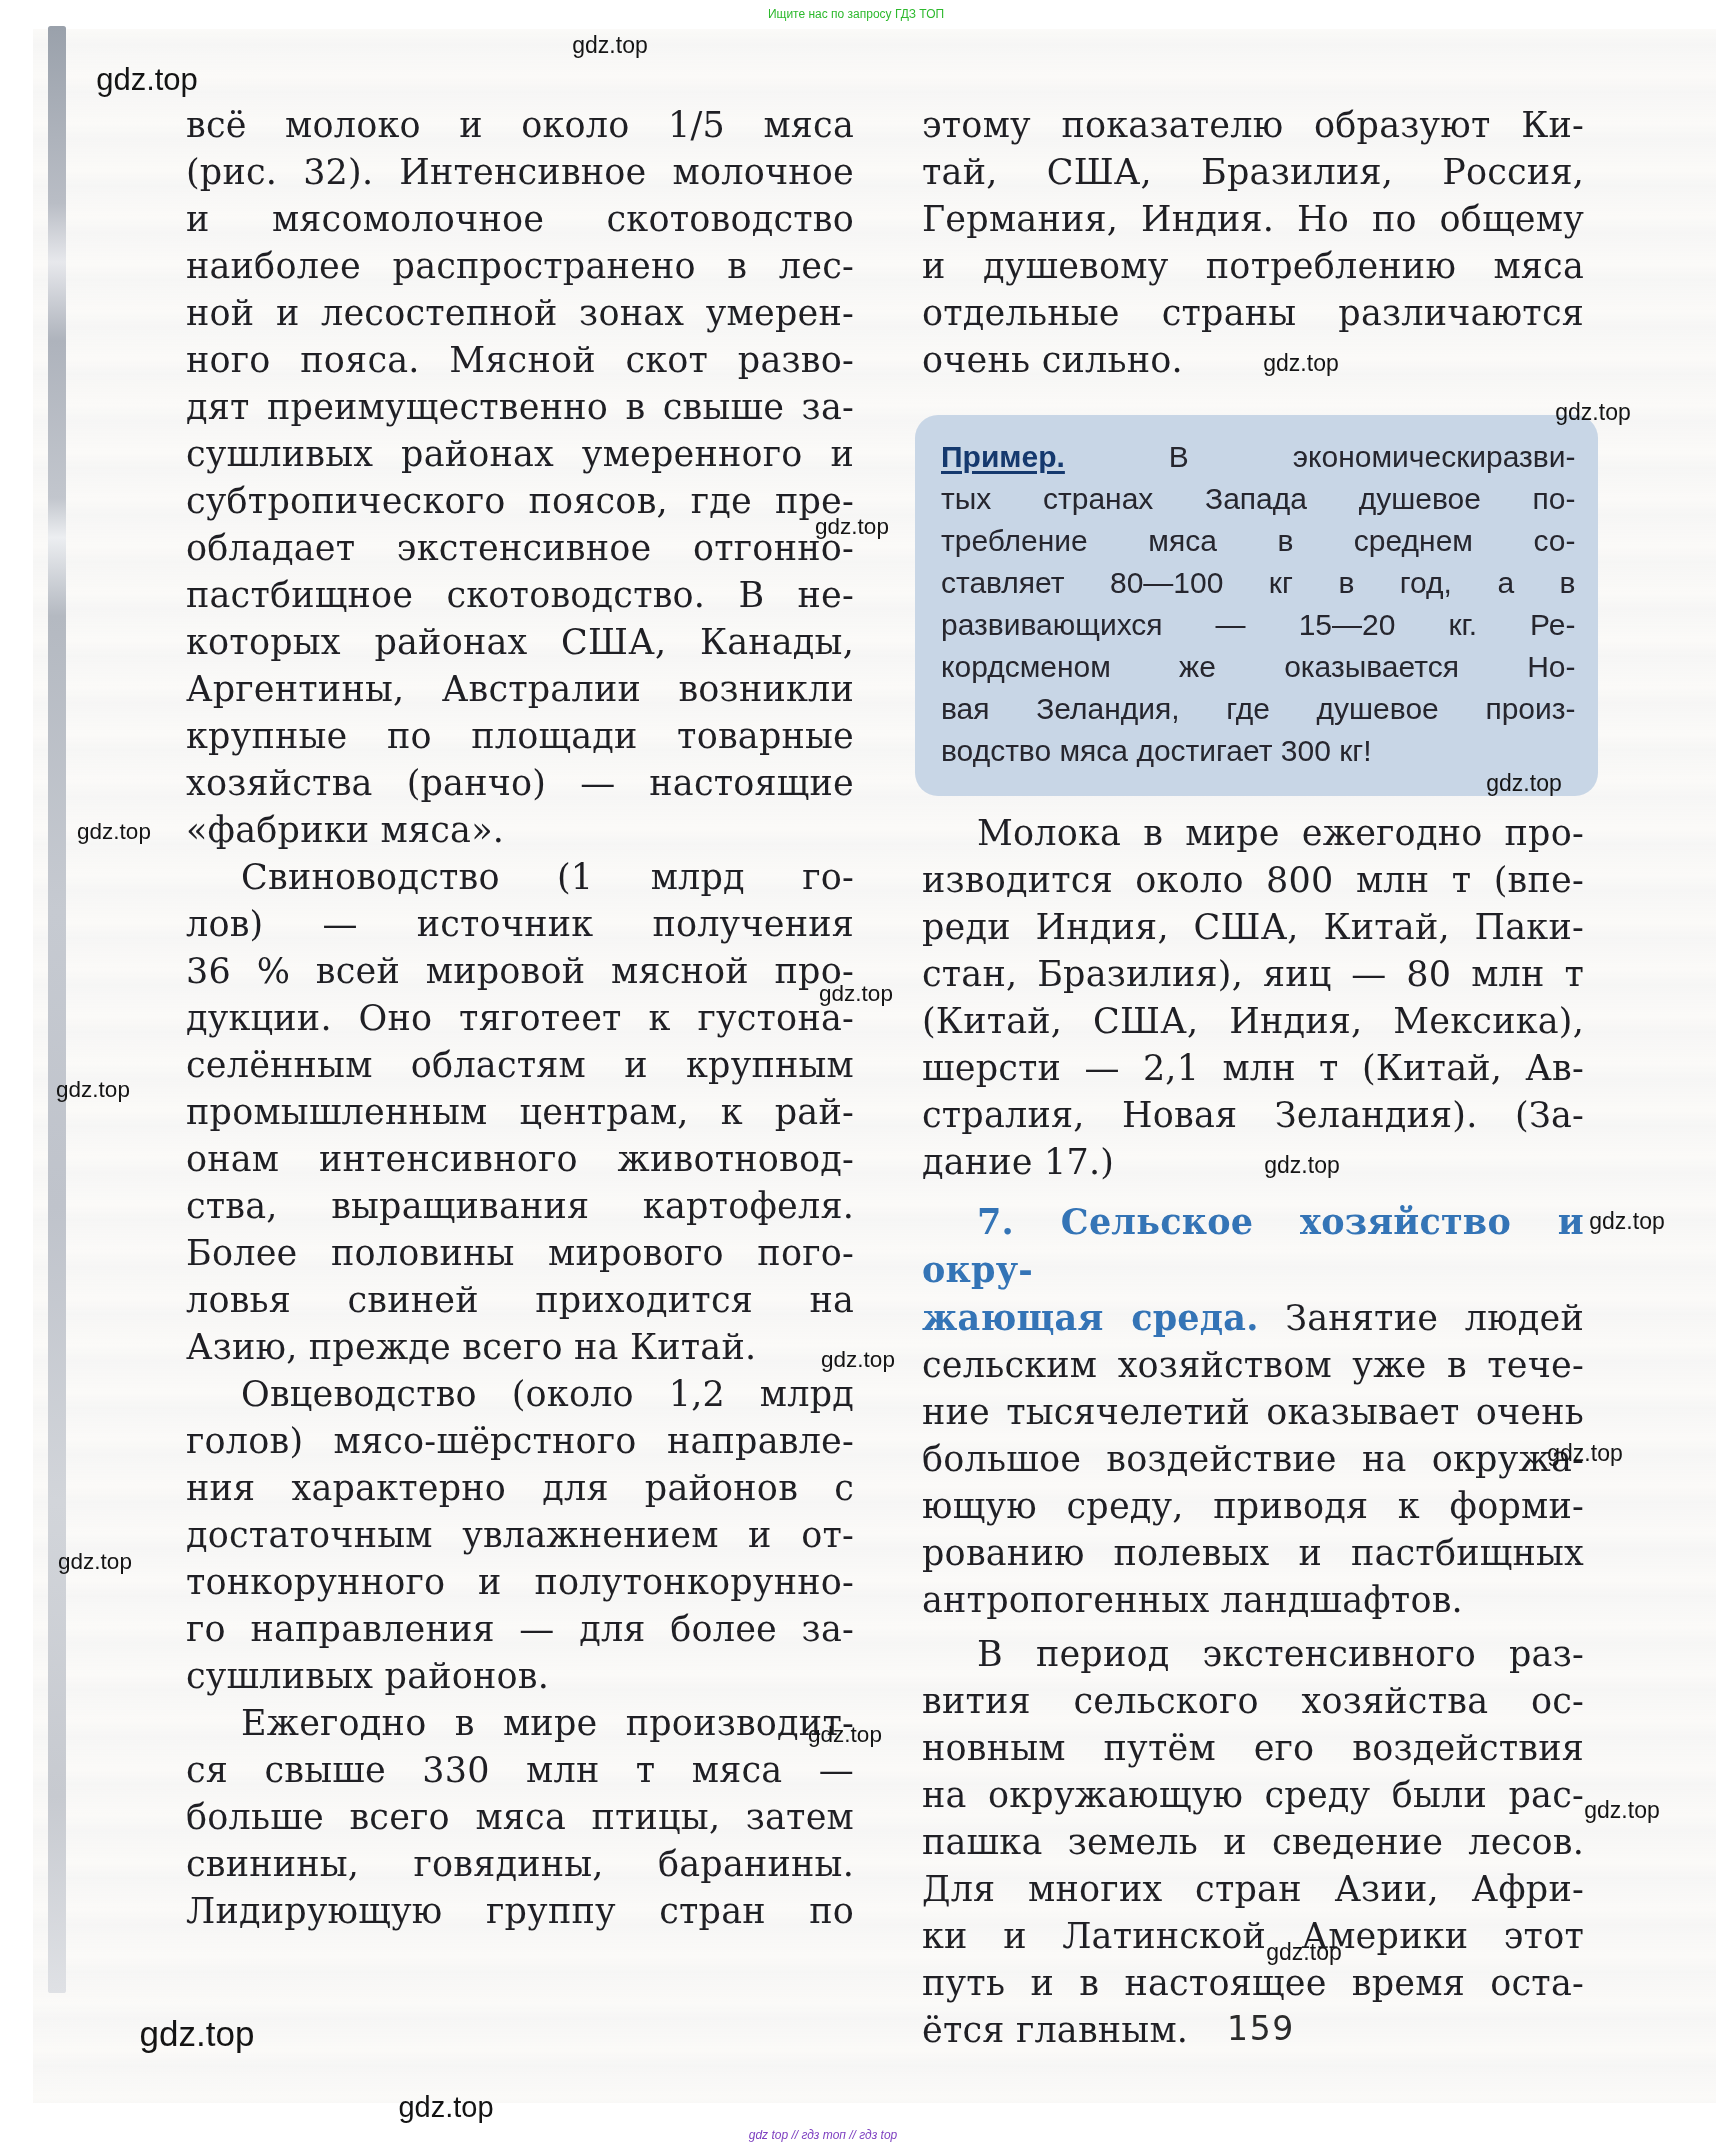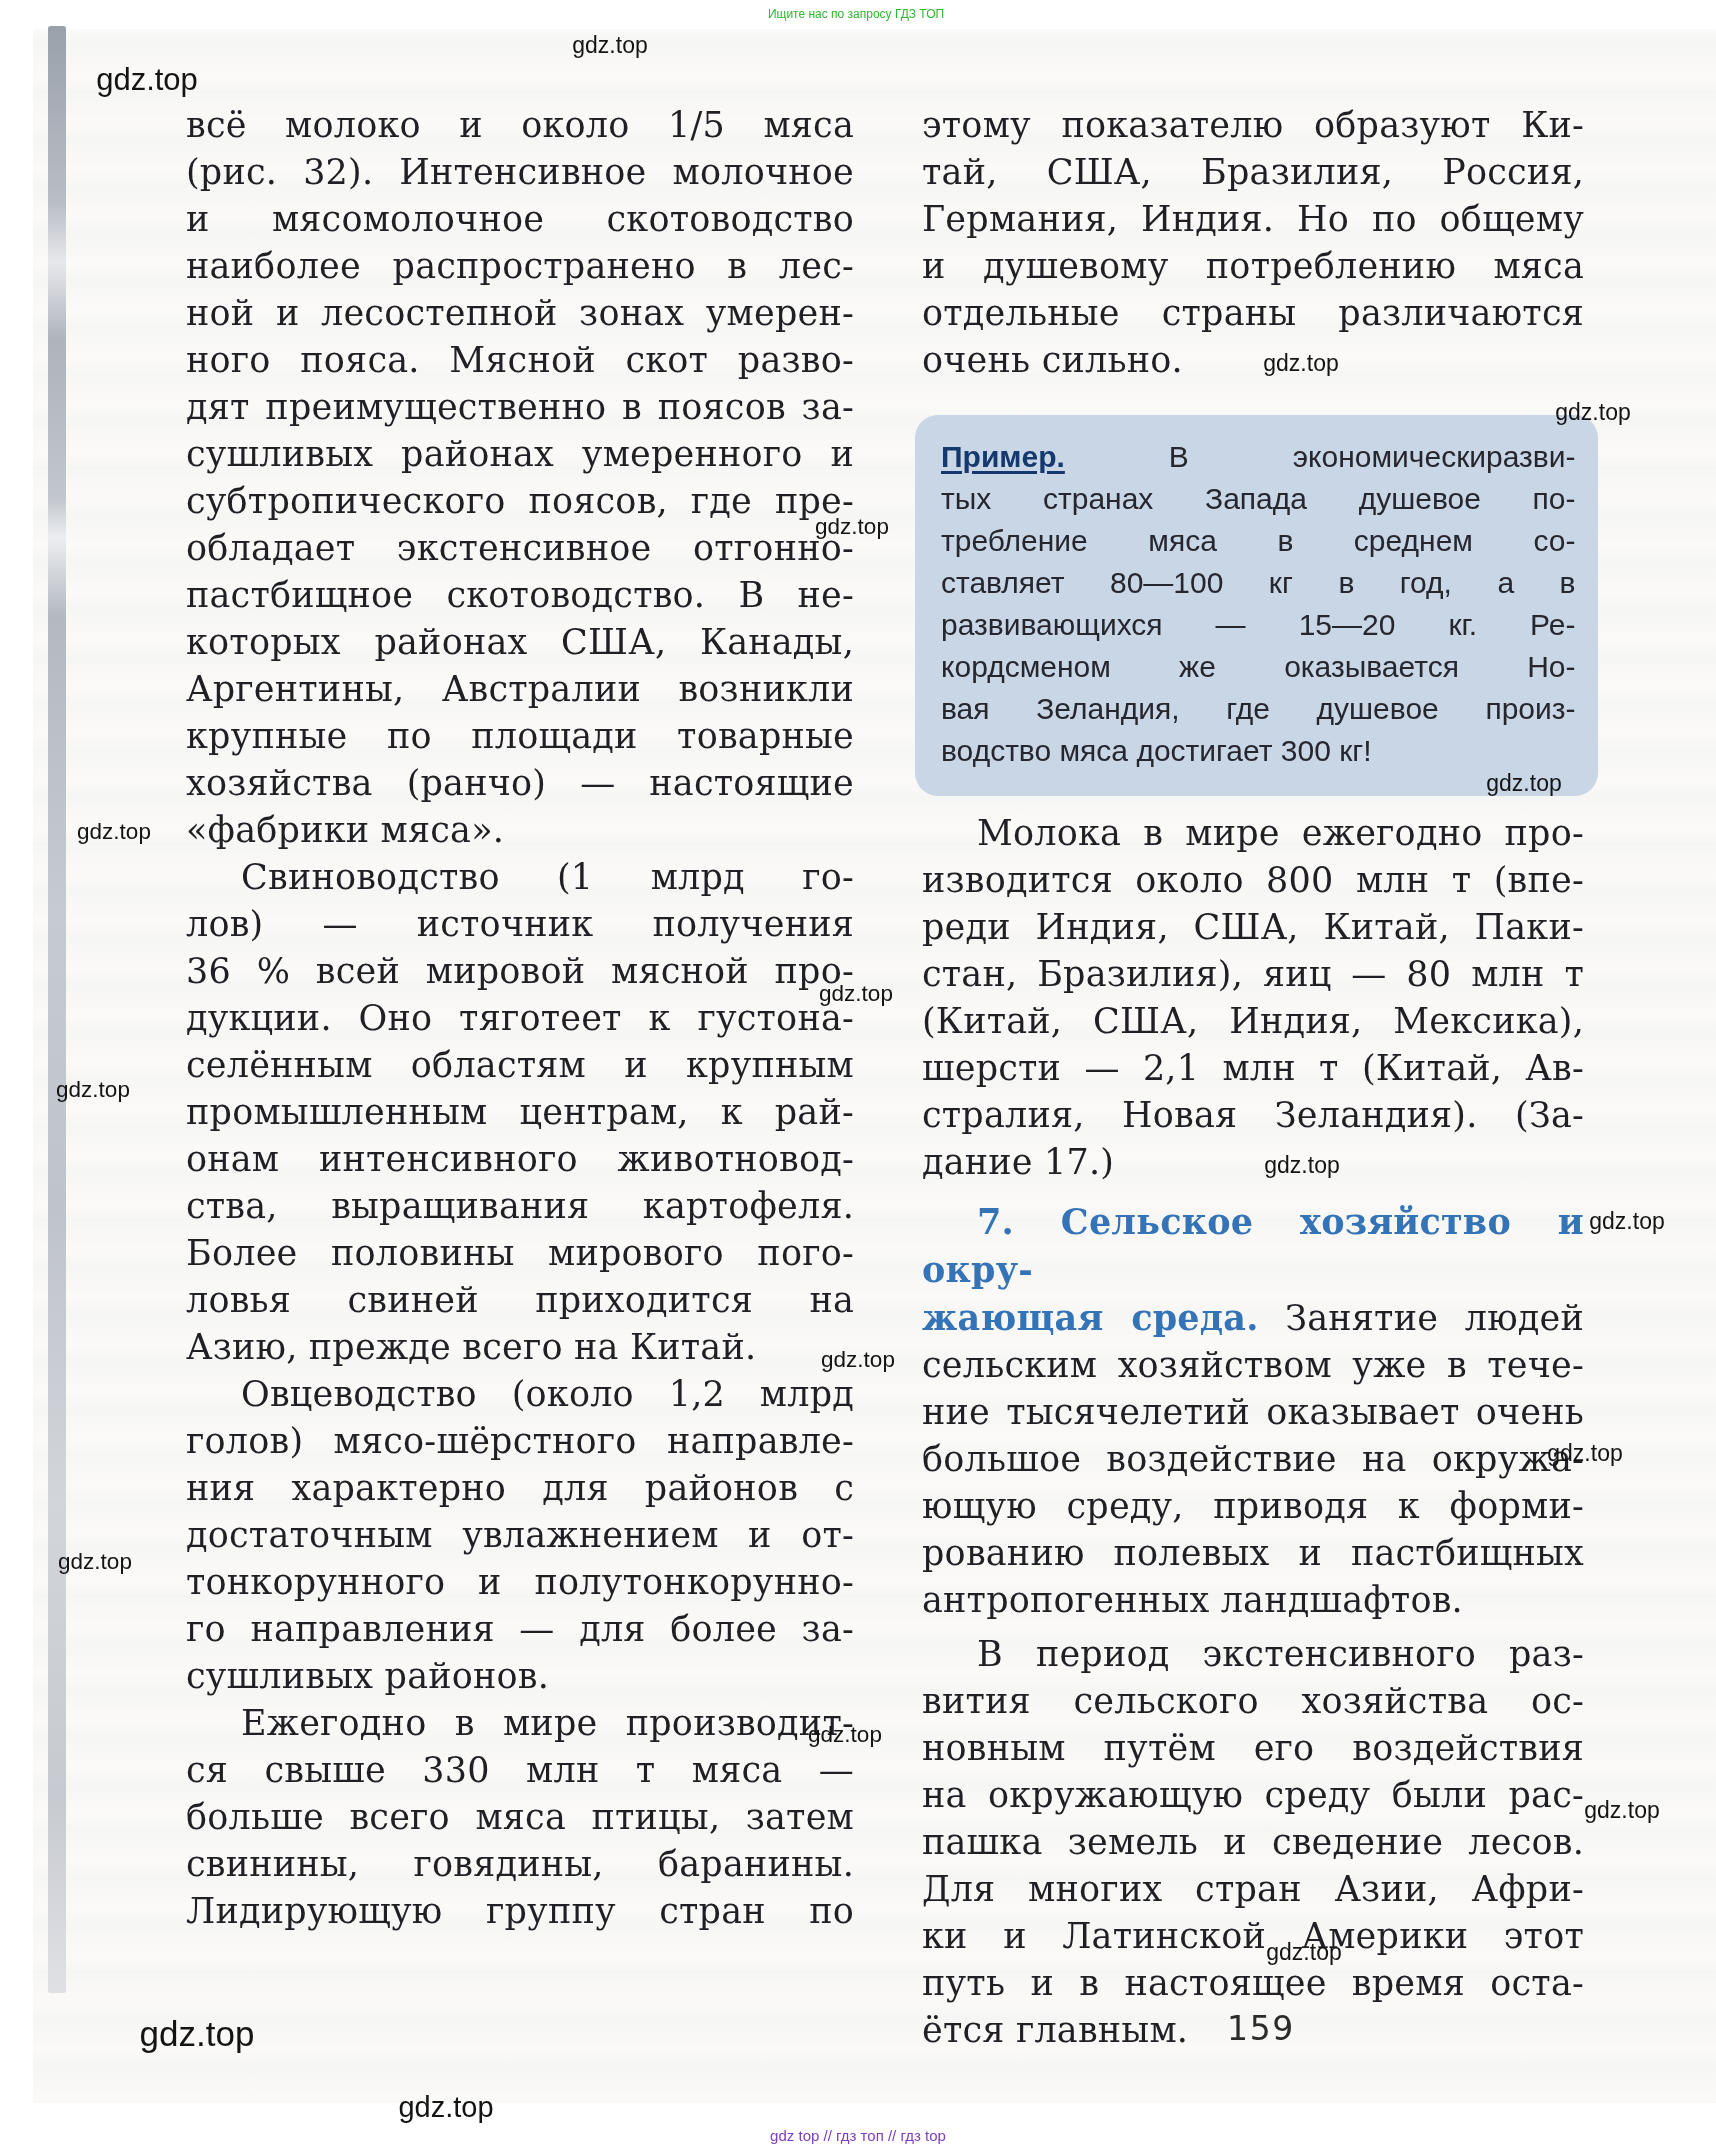--- a/index.html
+++ b/index.html
@@ -29,23 +29,23 @@
       #c2c6cd 24%, #eceef1 26%, #b4b9c1 30%, #c6cad1 45%,
       #bfc3cb 60%, #d2d5da 75%, #c7cad0 90%, #dfe1e5 100%);
     border-radius:2.6px;
   }
   .promo{
     position:absolute;left:856px;top:14px;transform:translate(-50%,-50%);
     font-family:"Liberation Sans", sans-serif;font-size:12px;
     color:var(--promo-green,#2db92d);white-space:nowrap;
   }
   .footer-links{
-    position:absolute;left:858px;top:2135px;transform:translate(-50%,-50%);
-    font-family:"Liberation Sans", sans-serif;font-size:15px;
-    color:var(--footer-purple,#7d3fc0);white-space:nowrap;
+    position:absolute;left:823px;top:2135px;transform:translate(-50%,-50%);
+    font-family:"Liberation Sans", sans-serif;font-size:12px;
+    color:var(--footer-purple,#7d3fc0);white-space:nowrap;font-style:italic;
   }
   .page-number{
     position:absolute;left:1261px;top:2028px;transform:translate(-50%,-50%);
     font-family:"DejaVu Sans", sans-serif;font-size:33px;color:#2b2b2b;
     letter-spacing:1.7px;
   }
   .col{position:absolute;top:102px;}
   .col-left{left:186px;width:668px;}
   .col-right{left:922px;width:662px;}
   .tl{
@@ -90,21 +90,21 @@
   <div class="promo">Ищите нас по запросу ГДЗ ТОП</div>
 
   <div class="col col-left" id="col-left">
       <div>
         <div class="tl">всё молоко и около 1/5 мяса</div>
         <div class="tl">(рис. 32). Интенсивное молочное</div>
         <div class="tl">и мясомолочное скотоводство</div>
         <div class="tl">наиболее распространено в лес-</div>
         <div class="tl">ной и лесостепной зонах умерен-</div>
         <div class="tl">ного пояса. Мясной скот разво-</div>
-        <div class="tl">дят преимущественно в поясов за-</div>
+        <div class="tl">дят преимущественно в свыше за-</div>
         <div class="tl">сушливых районах умеренного и</div>
         <div class="tl">субтропического поясов, где пре-</div>
         <div class="tl">обладает экстенсивное отгонно-</div>
         <div class="tl">пастбищное скотоводство. В не-</div>
         <div class="tl">которых районах США, Канады,</div>
         <div class="tl">Аргентины, Австралии возникли</div>
         <div class="tl">крупные по площади товарные</div>
         <div class="tl">хозяйства (ранчо) — настоящие</div>
         <div class="tl last">«фабрики мяса».</div>
       </div>

